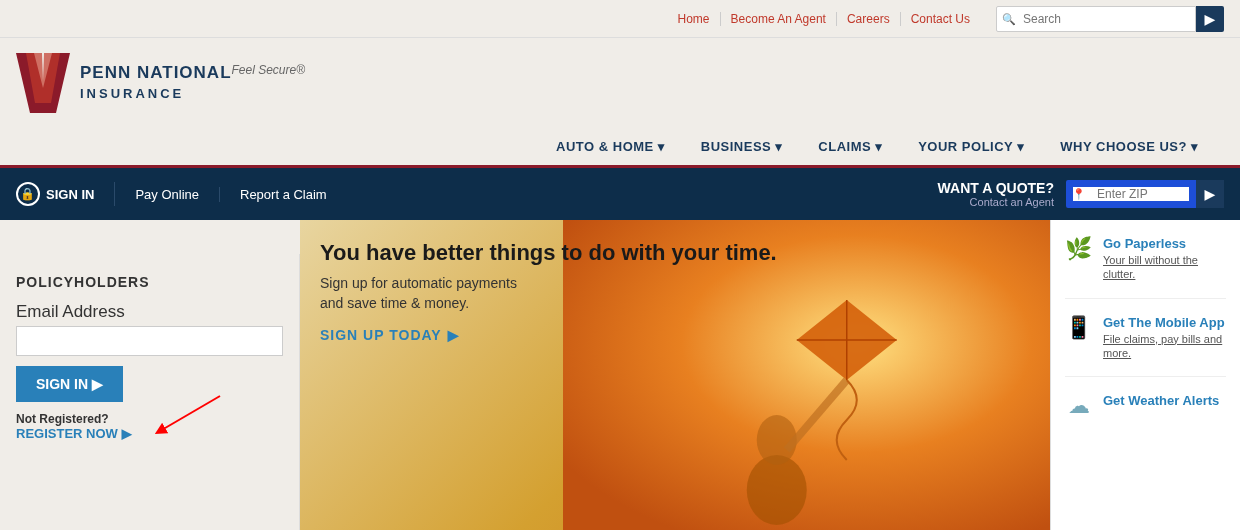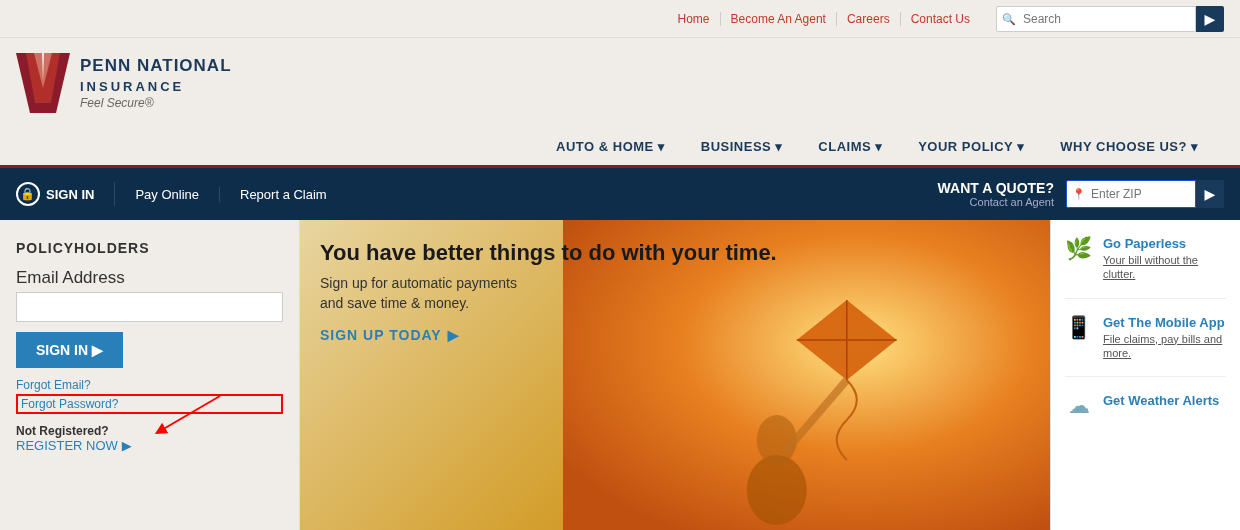--- a/index.html
+++ b/index.html
@@ -82,21 +82,21 @@
       display: flex;
       align-items: center;
       gap: 10px;
     }
     .logo-w {
       width: 54px;
       height: 60px;
     }
     .logo-text {
       display: flex;
-      flex-direction: column;
+      flex-direction: row;
     }
     .logo-company {
       font-size: 17px;
       font-weight: bold;
       color: #1a3a5c;
       letter-spacing: 1px;
       line-height: 1.2;
     }
     .logo-tagline {
       font-size: 12px;
@@ -194,21 +194,21 @@
     }
     .want-quote-sub {
       font-size: 11px;
       color: #aac;
     }
     .zip-box {
       display: flex;
       align-items: center;
     }
     .zip-input {
-      border: 1px solid #1d4ed8;
+      border: 7px solid #1d4ed8;
       padding: 4px 8px 4px 24px;
       font-size: 12px;
       width: 130px;
       height: 28px;
       border-radius: 2px 0 0 2px;
       outline: none;
       position: relative;
     }
     .zip-input-wrapper {
       position: relative;
@@ -244,20 +244,21 @@
     }
 
     
     .sidebar {
       width: 300px;
       min-width: 300px;
       background: #f0ede8;
       padding: 20px 16px;
       border-right: 1px solid #ddd;
       position: relative;
+      margin-top: 34px;
     }
     .sidebar-title {
       font-size: 14px;
       font-weight: bold;
       color: #333;
       letter-spacing: 1px;
       margin-bottom: 12px;
     }
     .field-label {
       font-size: 17px;
@@ -305,21 +306,21 @@
     }
     .not-registered {
       font-size: 12px;
       font-weight: bold;
       color: #333;
       margin-top: 10px;
     }
     .register-link {
       color: #2980b9;
       font-size: 13px;
-      font-weight: normal;
+      font-weight: bold;
       display: flex;
       align-items: center;
       gap: 4px;
       cursor: pointer;
       text-decoration: none;
     }
 
     
     .main-content {
       flex: 1;
@@ -468,24 +469,20 @@
   </div>
 </div>
 
 <div class="content-area">
 
   <div class="sidebar">
     <div class="sidebar-title">POLICYHOLDERS</div>
     <div class="field-label">Email Address</div>
     <input type="text" class="email-input" style="">
     <button class="signin-btn">SIGN IN ▶</button>
-    <div class="sidebar-links">
-      <a class="sidebar-link">Forgot Email?</a>
-      <a class="sidebar-link highlighted">Forgot Password?</a>
-    </div>
     
     <div style="position:absolute; left:140px; bottom:85px; z-index:10;">
       <svg width="100" height="50" viewBox="0 0 100 50">
         <line x1="80" y1="5" x2="20" y2="40" stroke="red" stroke-width="2" marker-end="url(#arr)"></line>
         <defs>
           <marker id="arr" markerWidth="6" markerHeight="6" refX="3" refY="3" orient="auto">
             <path d="M0,0 L0,6 L6,3 z" fill="red"></path>
           </marker>
         </defs>
       </svg>

